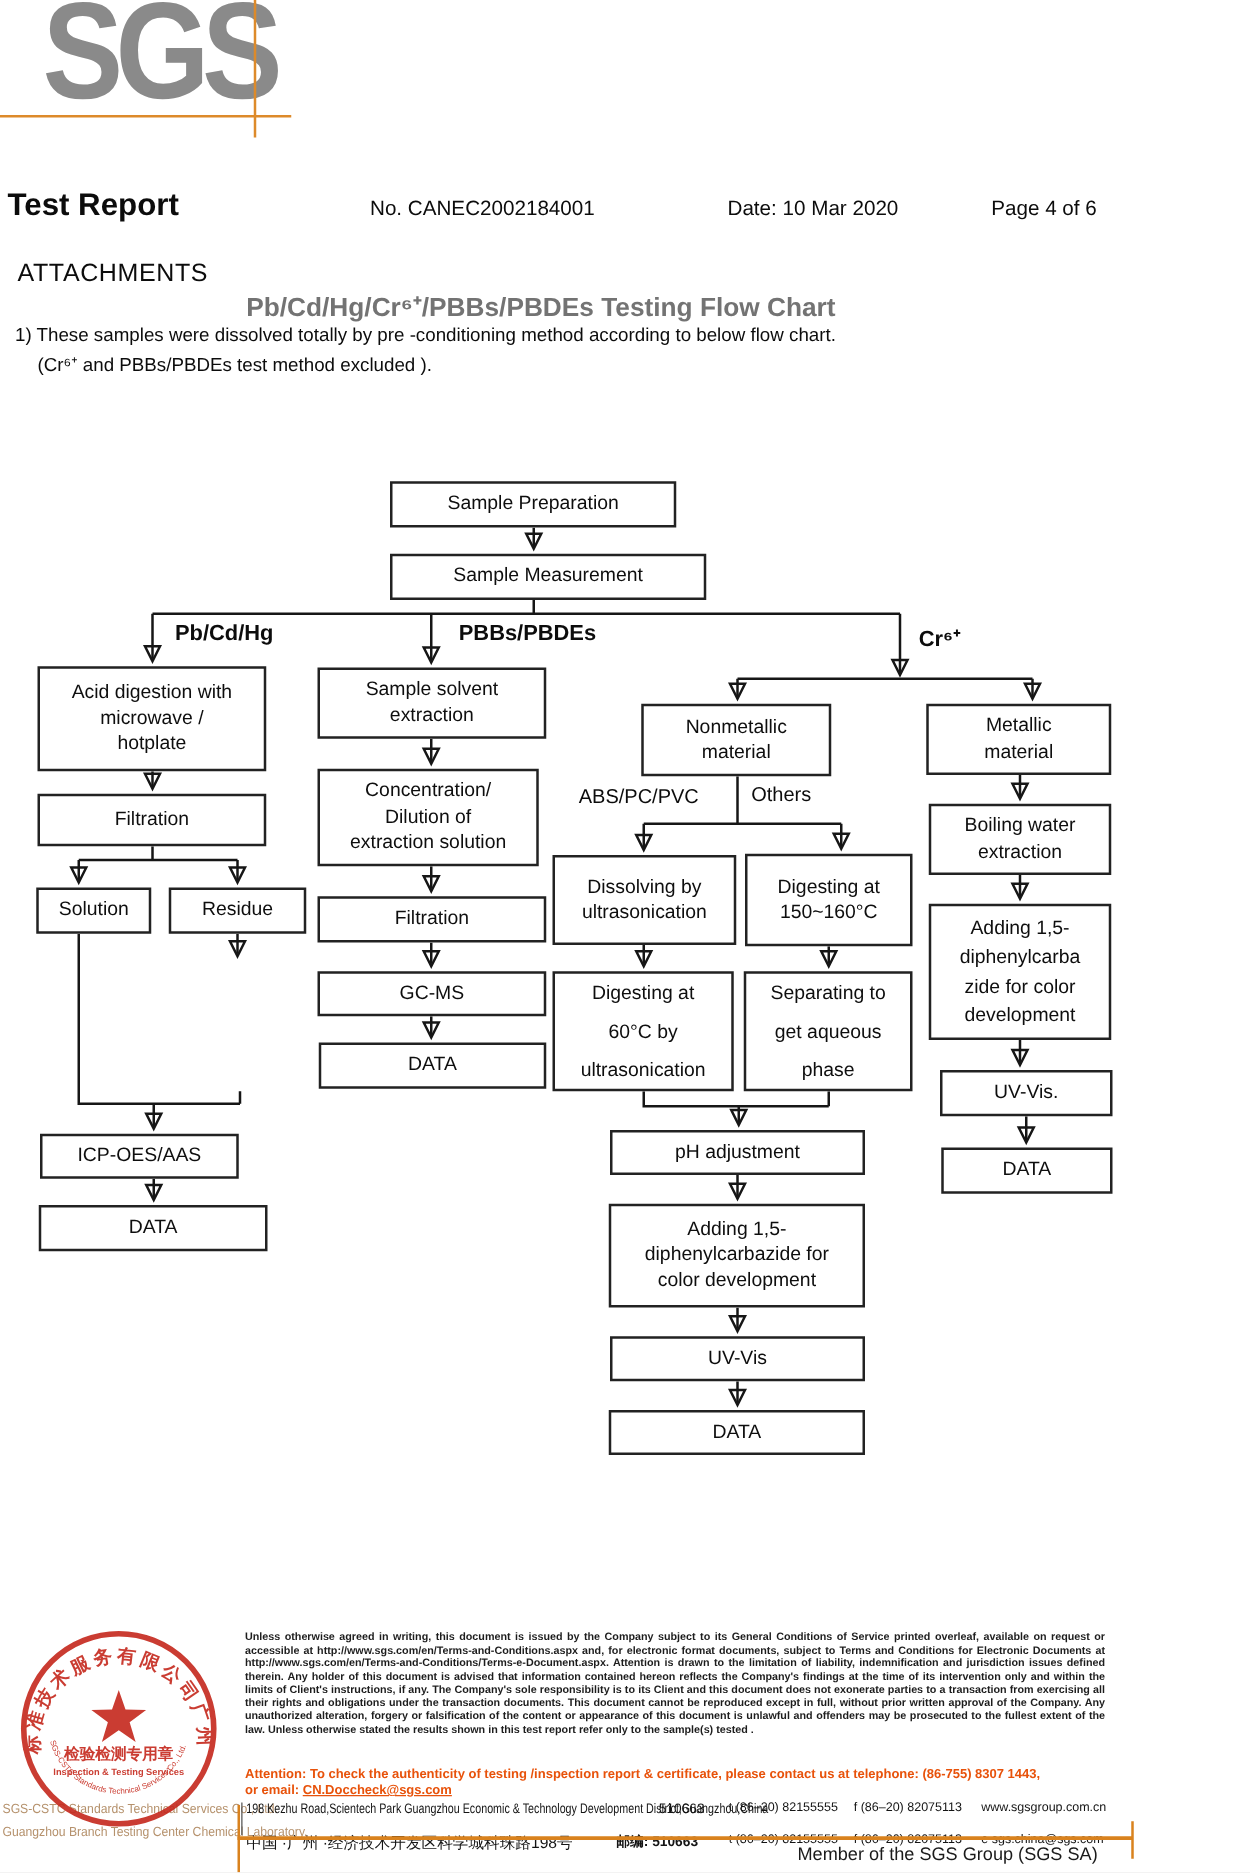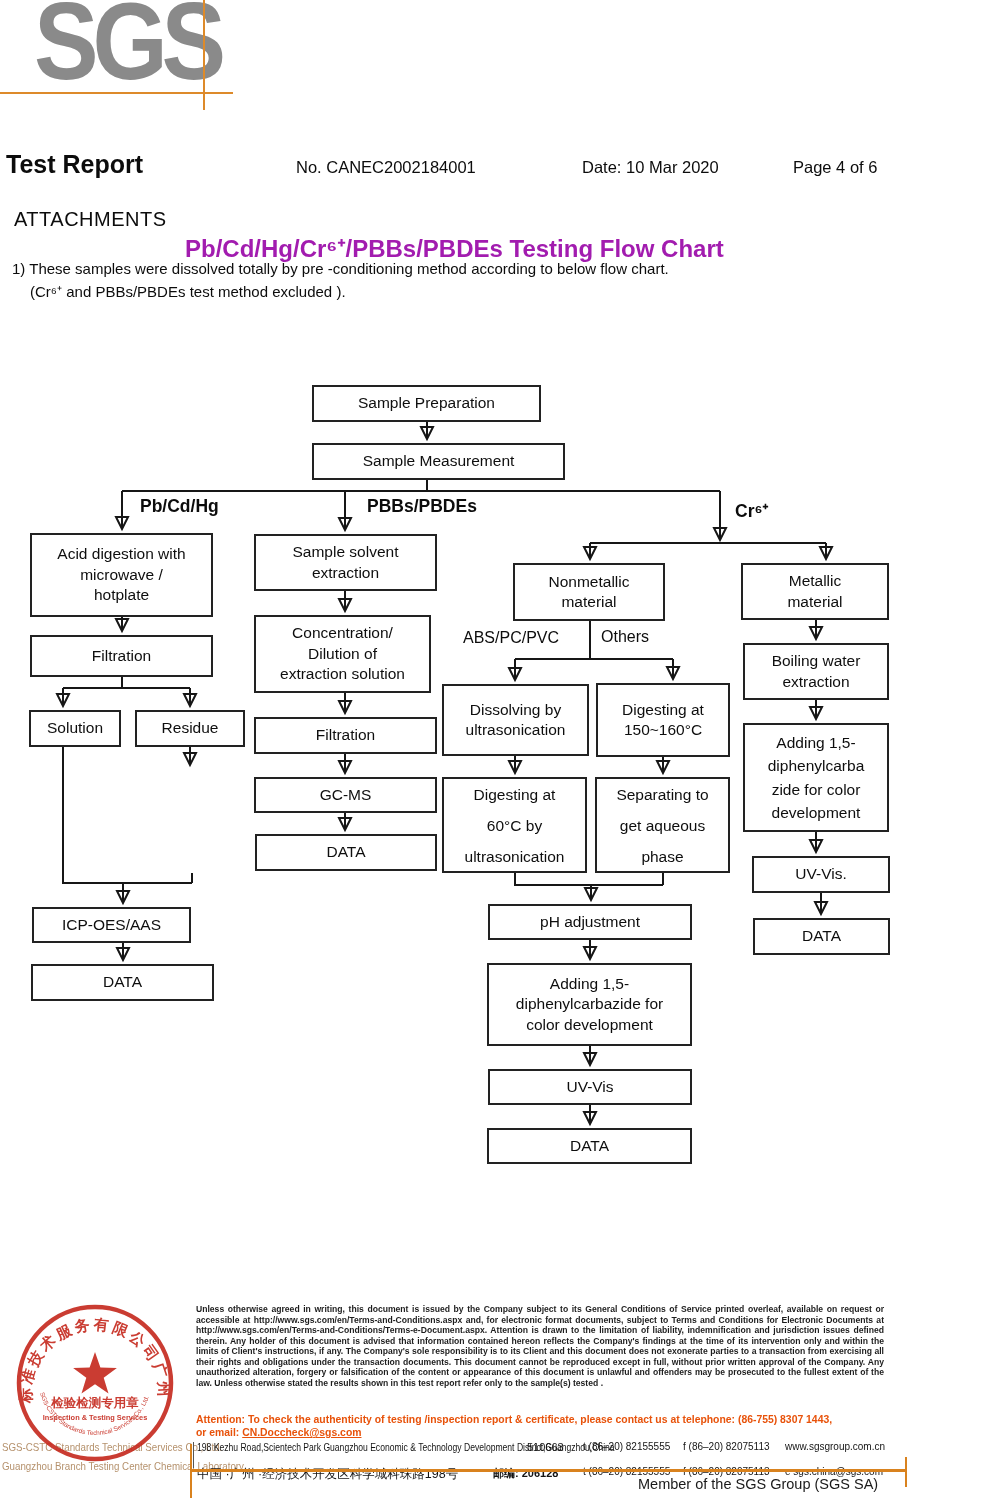--- a/index.html
+++ b/index.html
@@ -6,21 +6,21 @@
   .page{position:relative;width:1000px;height:1498px;background:#ffffff;margin:0 auto;
         font-family:"Liberation Sans",sans-serif;color:#111;overflow:hidden;}
   
   .logo-text{position:absolute;left:34px;top:-14px;font-size:110px;font-weight:bold;
              color:#8a8a8a;letter-spacing:-7px;transform:scaleX(.88);transform-origin:left top;line-height:1;}
   .logo-vline{position:absolute;left:203px;top:0;width:2px;height:110px;background:#dd8a2a;}
   .logo-hline{position:absolute;left:0;top:92px;width:233px;height:2px;background:#dd8a2a;}
   .report-title{position:absolute;left:6px;top:150px;font-size:25px;font-weight:bold;color:#0c0c0c;}
   .hmeta{position:absolute;top:158px;font-size:16.5px;color:#0c0c0c;}
   .attach-head{position:absolute;left:14px;top:208px;font-size:20px;color:#0c0c0c;letter-spacing:.5px;}
-  .chart-title{position:absolute;left:185px;top:231px;font-size:24px;font-weight:600;color:#a21caf;}
+  .chart-title{position:absolute;left:197px;top:231px;font-size:21px;font-weight:600;color:#737373;}
   .note1{position:absolute;left:12px;top:260px;font-size:15px;color:#0c0c0c;}
   .note2{position:absolute;left:30px;top:281px;font-size:15px;color:#0c0c0c;}
   
   .connectors{position:absolute;left:0;top:0;width:1000px;height:1498px;pointer-events:none;}
   .connectors path{stroke:#161616;stroke-width:2;fill:none;}
   .fnode{position:absolute;box-sizing:border-box;border:2px solid #222;background:#fff;
          display:flex;align-items:center;justify-content:center;text-align:center;
          font-size:15.5px;line-height:1.32;color:#0e0e0e;}
   .fnode .lbl{display:block;width:100%;white-space:pre-wrap;}
   .fnode.leftalign{justify-content:flex-start;text-align:left;padding-left:13px;}
@@ -254,21 +254,21 @@
   <div class="addr-bar"></div>
   <div class="addr" style="top:1441px;padding-left:16px;">
     <span class="c en-street" style="left:4px;">198 Kezhu Road,Scientech Park Guangzhou Economic &amp; Technology Development District,Guangzhou,China</span>
     <span class="c" style="left:334px;font-size:11px;">510663</span>
     <span class="c" style="left:390px;">t  (86–20) 82155555</span>
     <span class="c" style="left:490px;">f  (86–20) 82075113</span>
     <span class="c" style="left:592px;">www.sgsgroup.com.cn</span>
   </div>
   <div class="addr" style="top:1466px;">
     <span class="c cn-street" style="left:4px;">中国 ·广州 ·经济技术开发区科学城科珠路198号</span>
-    <span class="c" style="left:300px;font-size:11px;font-weight:bold;">邮编: 206128</span>
+    <span class="c" style="left:300px;font-size:11px;font-weight:bold;">邮编: 510663</span>
     <span class="c" style="left:390px;">t  (86–20) 82155555</span>
     <span class="c" style="left:490px;">f  (86–20) 82075113</span>
     <span class="c" style="left:592px;">e  sgs.china@sgs.com</span>
   </div>
 
   <div class="orange-rule"></div>
   <div class="crop-left"></div>
   <div class="crop-right"></div>
   <div class="member">Member of the SGS Group (SGS SA)</div>
 

